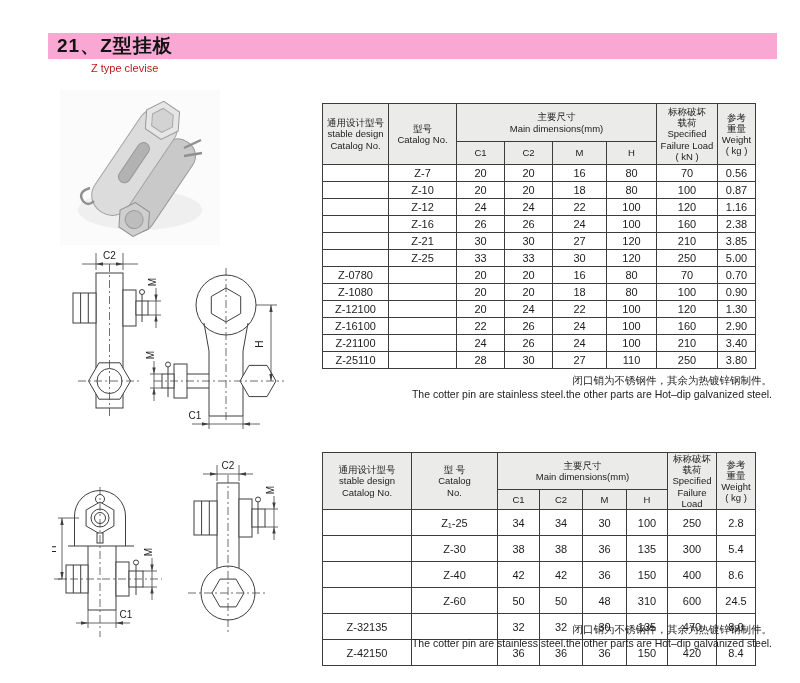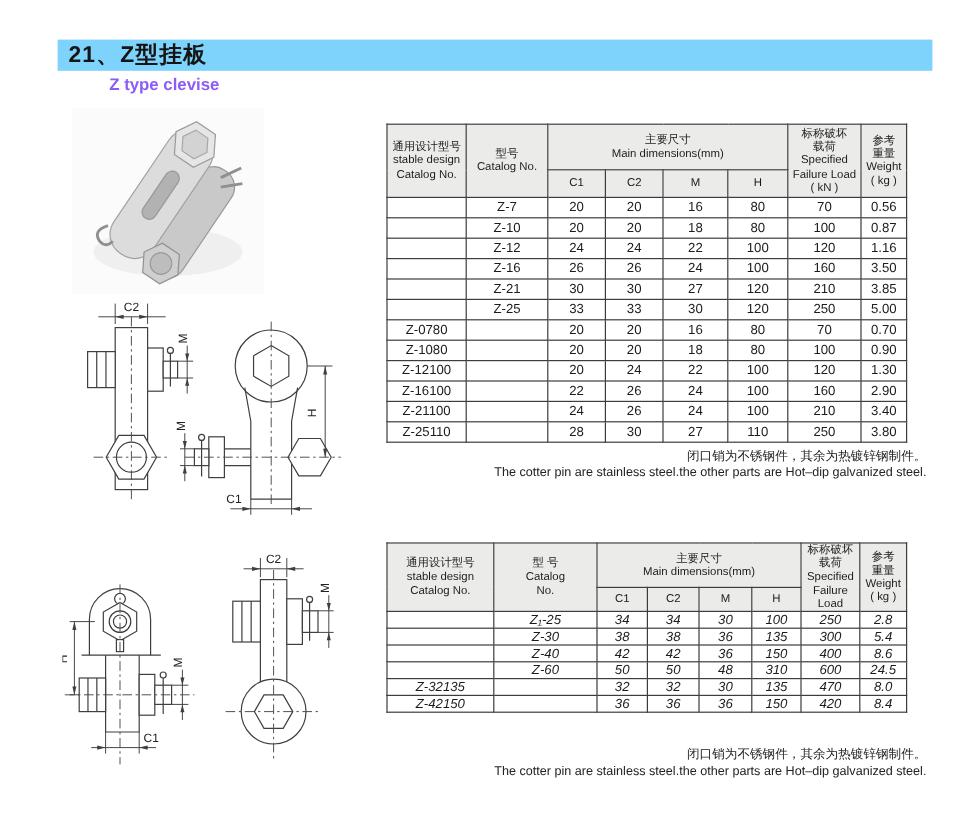--- a/index.html
+++ b/index.html
@@ -4,28 +4,28 @@
 <style>
   * { margin:0; padding:0; box-sizing:border-box; }
   html,body { width:800px; height:683px; }
   body {
     position:relative; background:#ffffff;
     font-family:"Liberation Sans", sans-serif; color:#1c1c1c;
     overflow:hidden;
   }
   .header-bar {
     position:absolute; left:48px; top:33px; width:729px; height:26px;
-    background:#7dd3fc; display:flex; align-items:center;
+    background:#f9a8d4; display:flex; align-items:center;
   }
   .page-title {
     font-size:19px; font-weight:bold; color:#141414; padding-left:9px; letter-spacing:1px;
     white-space:nowrap;
   }
   .page-subtitle {
-    position:absolute; left:91px; top:62px; font-size:14px; color:#8b5cf6;font-weight:bold;
+    position:absolute; left:91px; top:62px; font-size:11px; color:#b91c1c;
   }
   .photo-wrap   { position:absolute; left:60px;  top:90px;  width:160px; height:155px; }
   .drawing-one  { position:absolute; left:58px;  top:248px; width:250px; height:188px; }
   .drawing-two  { position:absolute; left:52px;  top:441px; width:250px; height:208px; }
 
   .table-wrap1 { position:absolute; left:322px; top:103px; width:433px; }
   .table-wrap2 { position:absolute; left:322px; top:452px; width:433px; }
   .footnote1   { position:absolute; left:322px; top:373px; width:450px; }
   .footnote2   { position:absolute; left:322px; top:622px; width:450px; }
   .footnote1 div, .footnote2 div { font-size:10.5px; line-height:1.35; color:#222;text-align:right; }
@@ -37,21 +37,21 @@
   }
   table.data-table th {
     background:#ebebe9; font-weight:normal; white-space:pre-line;
     font-size:9.5px; line-height:1.18; color:#1c1c1c;
   }
   th.h-dims { font-size:10.5px; }
   th.h-sub  { font-size:11px; background:#ebebe9; }
   th.h-load { font-size:8.5px; }
   th.h-wt   { font-size:9px; }
   .t1 tbody td { height:17px; font-size:11px; }
-  .t2 tbody td { height:14px; font-size:11px;font-style:italic; }
+  .t2 tbody td { height:26px; font-size:11px; }
   td.left { text-align:left; padding-left:6px;margin-top:24px; }
 
   svg .ln   { stroke:#3f3f3f; stroke-width:1;   fill:none; }
   svg .fw   { stroke:#3f3f3f; stroke-width:1;   fill:#ffffff; }
   svg .dash { stroke:#4a4a4a; stroke-width:0.8; fill:none; stroke-dasharray:8 3 2 3; }
   svg .dim  { stroke:#3f3f3f; stroke-width:0.8; fill:none; }
   svg .arr  { fill:#3f3f3f; stroke:none; }
   svg text  { font-family:"Liberation Sans", sans-serif; font-size:10px; fill:#222; }
 </style>
 </head>
@@ -277,21 +277,21 @@
           <td>1.16</td>
         </tr>
         <tr>
           <td class="left"></td>
           <td>Z-16</td>
           <td>26</td>
           <td>26</td>
           <td>24</td>
           <td>100</td>
           <td>160</td>
-          <td>3.50</td>
+          <td>2.38</td>
         </tr>
         <tr>
           <td class="left"></td>
           <td>Z-21</td>
           <td>30</td>
           <td>30</td>
           <td>27</td>
           <td>120</td>
           <td>210</td>
           <td>3.85</td>

